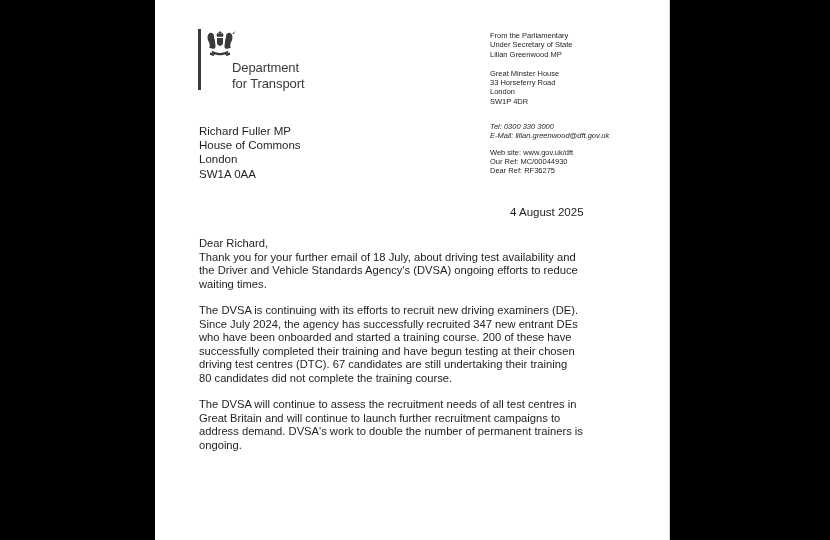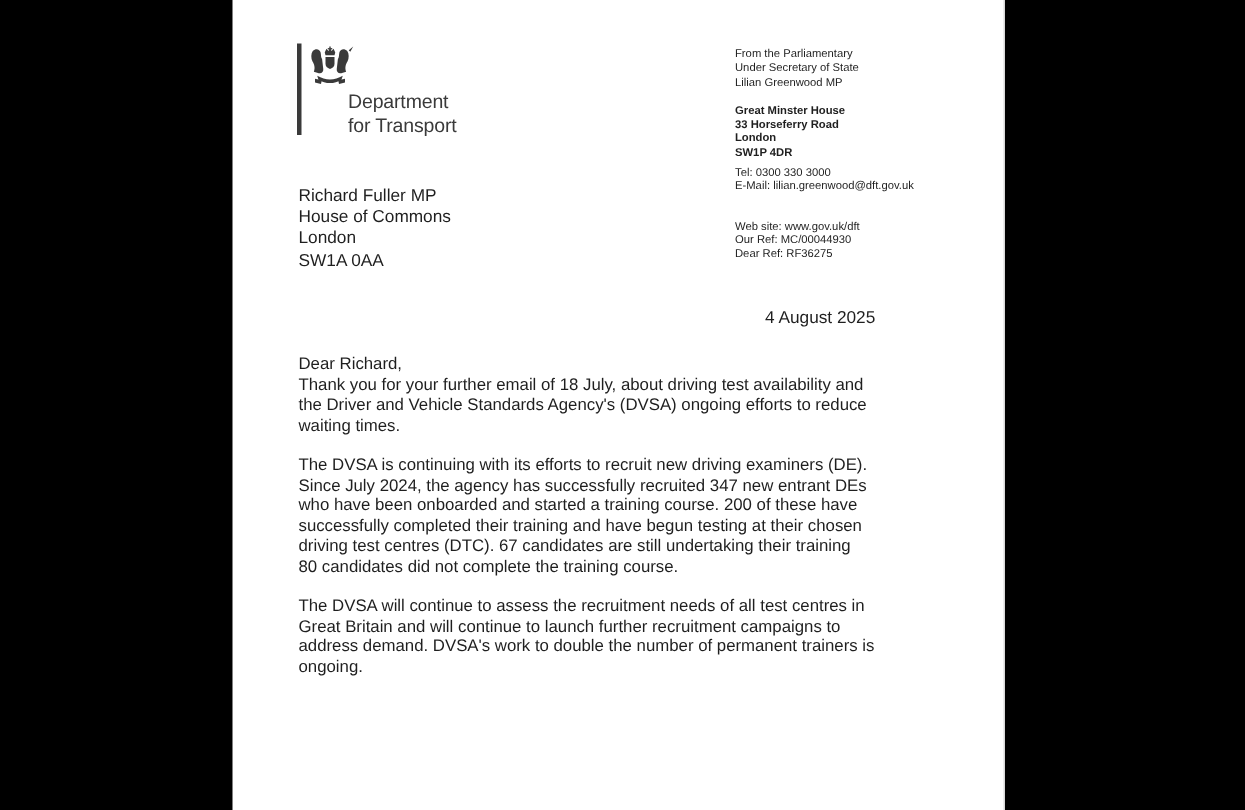--- a/index.html
+++ b/index.html
@@ -41,22 +41,22 @@
     white-space: nowrap;
     margin-left: 28px;
   }
   
   .sender {
     position: absolute; left: 335px; top: 31px; width: 170px;
     font-size: 7.5px; line-height: 9.3px;
     color: var(--text, #1f1f1f);
   }
   .sender .grp-from { margin-bottom: 10px; }
-  .sender .grp-addr { margin-bottom: 4px; font-weight: bold; }
-  .sender .grp-tel  { margin-bottom: 17px; }
+  .sender .grp-addr { margin-bottom: 16px; }
+  .sender .grp-tel  { margin-bottom: 7px; font-style: italic; }
   .sender .grp-web  { margin-bottom: 0; }
   .sender .bold { font-weight: normal; }
   .sender div { white-space: nowrap; }
   
   .recipient {
     position: absolute; left: 44px; top: 124px;
     font-size: 11.5px; line-height: 14.2px;
     white-space: nowrap;
   }
   

